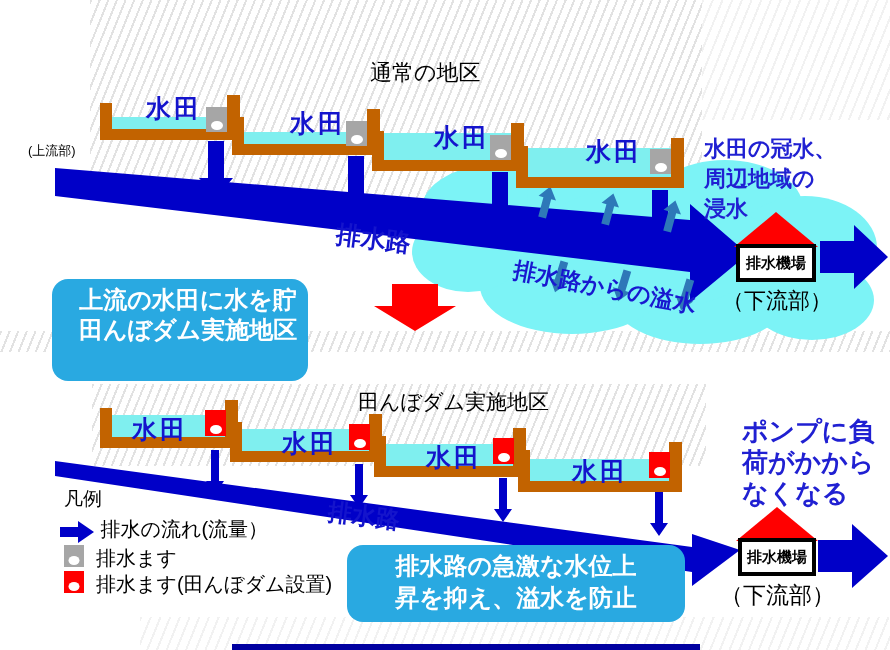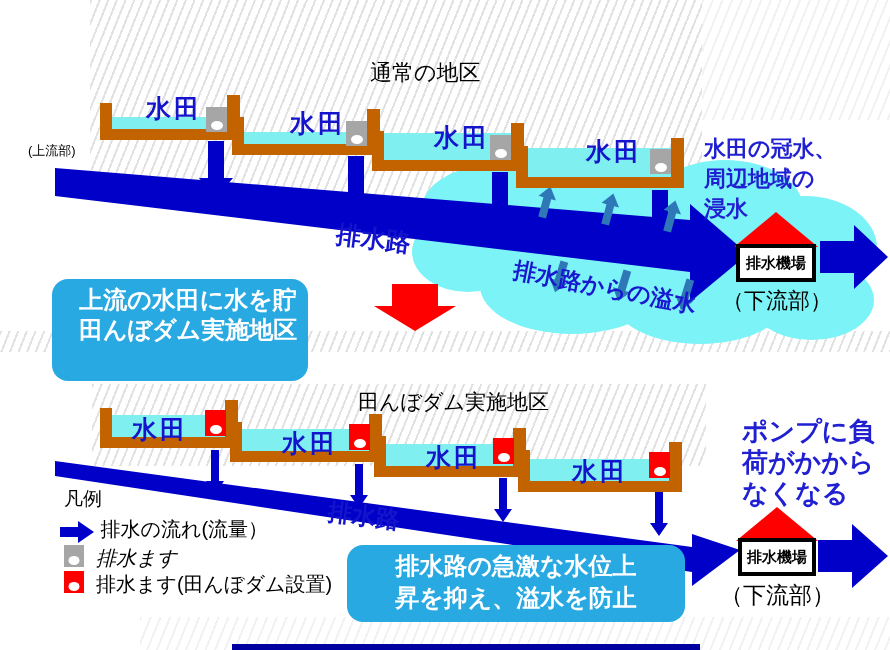--- a/index.html
+++ b/index.html
@@ -208,21 +208,21 @@
 
   <div class="channel-label" style="left:328px;top:500px;font-size:24px;transform:rotate(7deg);">排水路</div>
 
   <div class="black-label" style="left:64px;top:486px;font-size:19px;">凡例</div>
   <div class="legend-row" style="left:60px;top:516px;">
     <svg width="34" height="22" style="vertical-align:middle">
       <polygon points="0,6 18,6 18,0 34,11 18,22 18,16 0,16" fill="#0000C8"></polygon>
     </svg>
     <span class="black-label" style="position:static;font-size:20px;margin-left:2px;">排水の流れ(流量）</span>
   </div>
-  <div class="legend-row" style="left:64px;top:545px;font-style:italic;">
+  <div class="legend-row" style="left:64px;top:545px;">
     <span class="legend-icon-box gray" style="left:0;top:0;">
         <span class="hole"></span>
       </span>
     <span class="black-label" style="position:static;font-size:20px;margin-left:32px;">排水ます</span>
   </div>
   <div class="legend-row" style="left:64px;top:571px;">
     <span class="legend-icon-box reddrain" style="left:0;top:0;">
         <span class="hole"></span>
       </span>
     <span class="black-label" style="position:static;font-size:20px;margin-left:32px;">排水ます(田んぼダム設置)</span>

